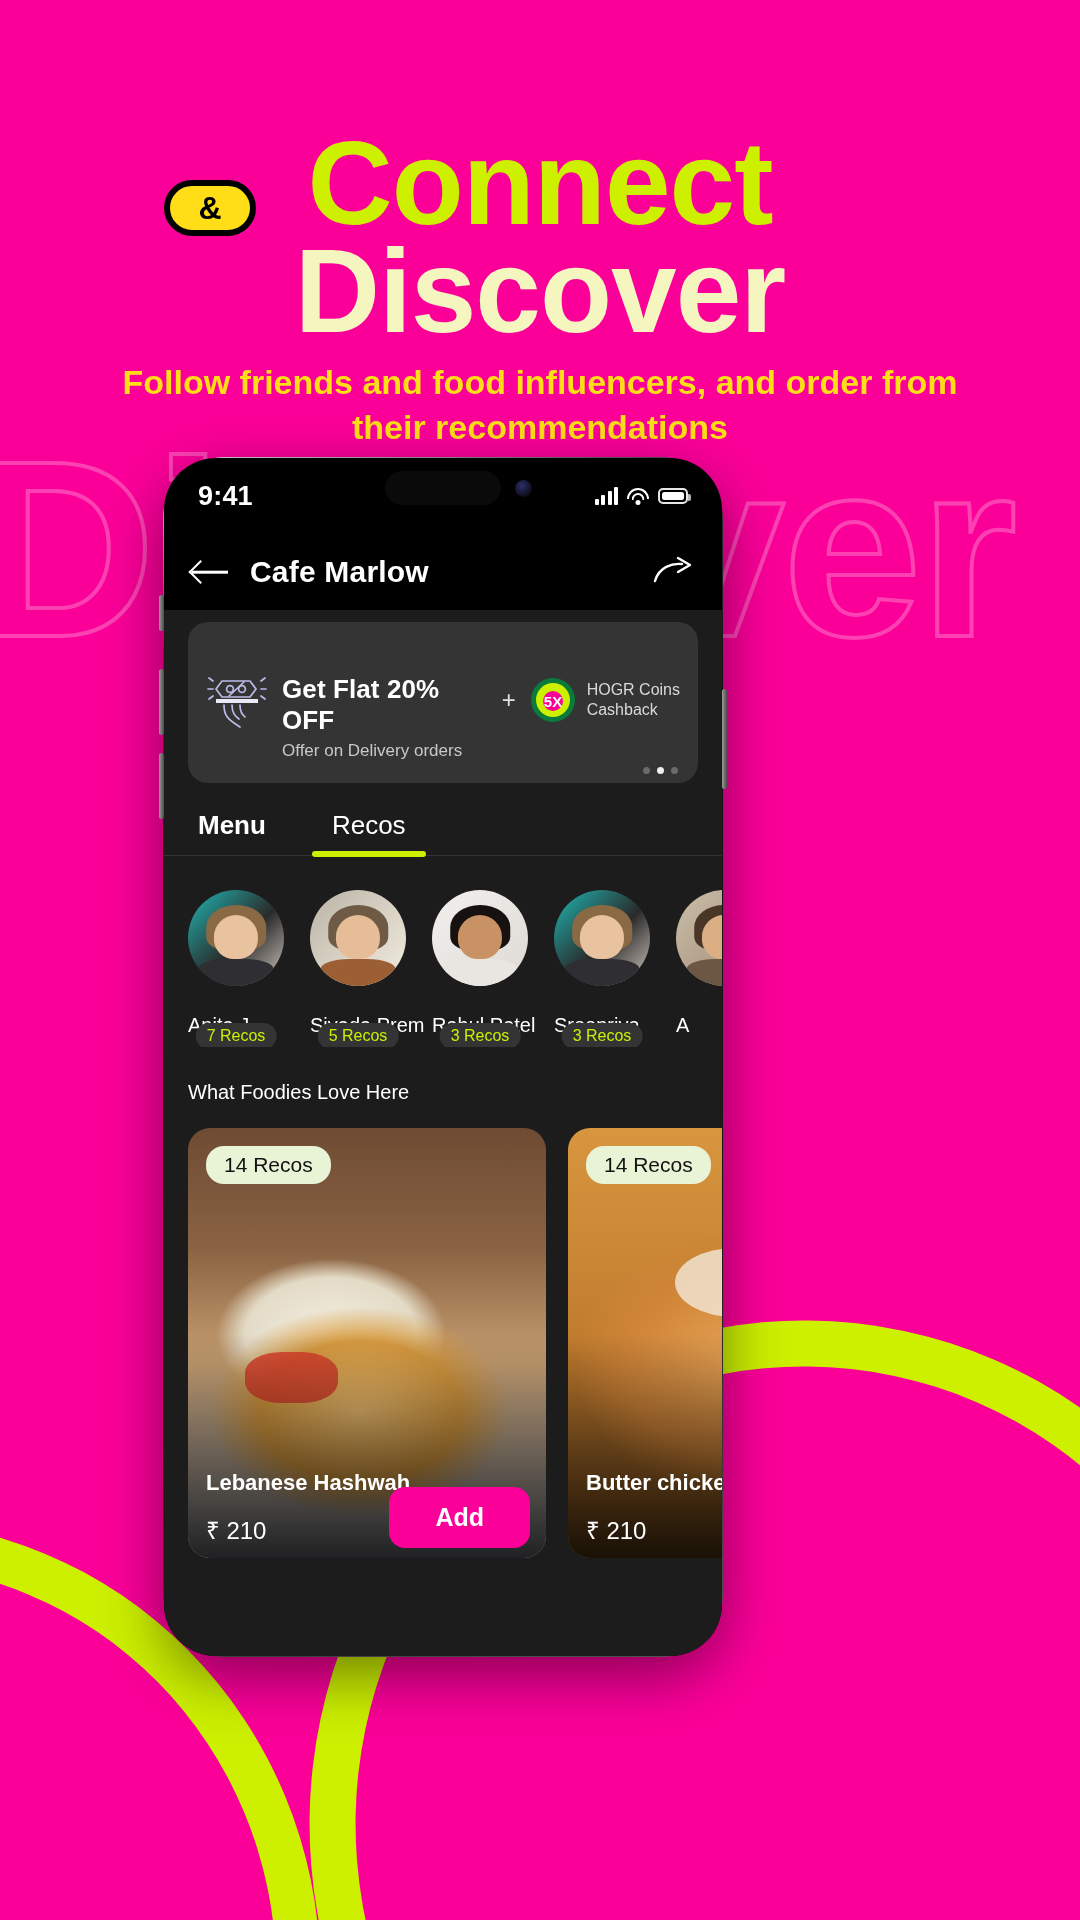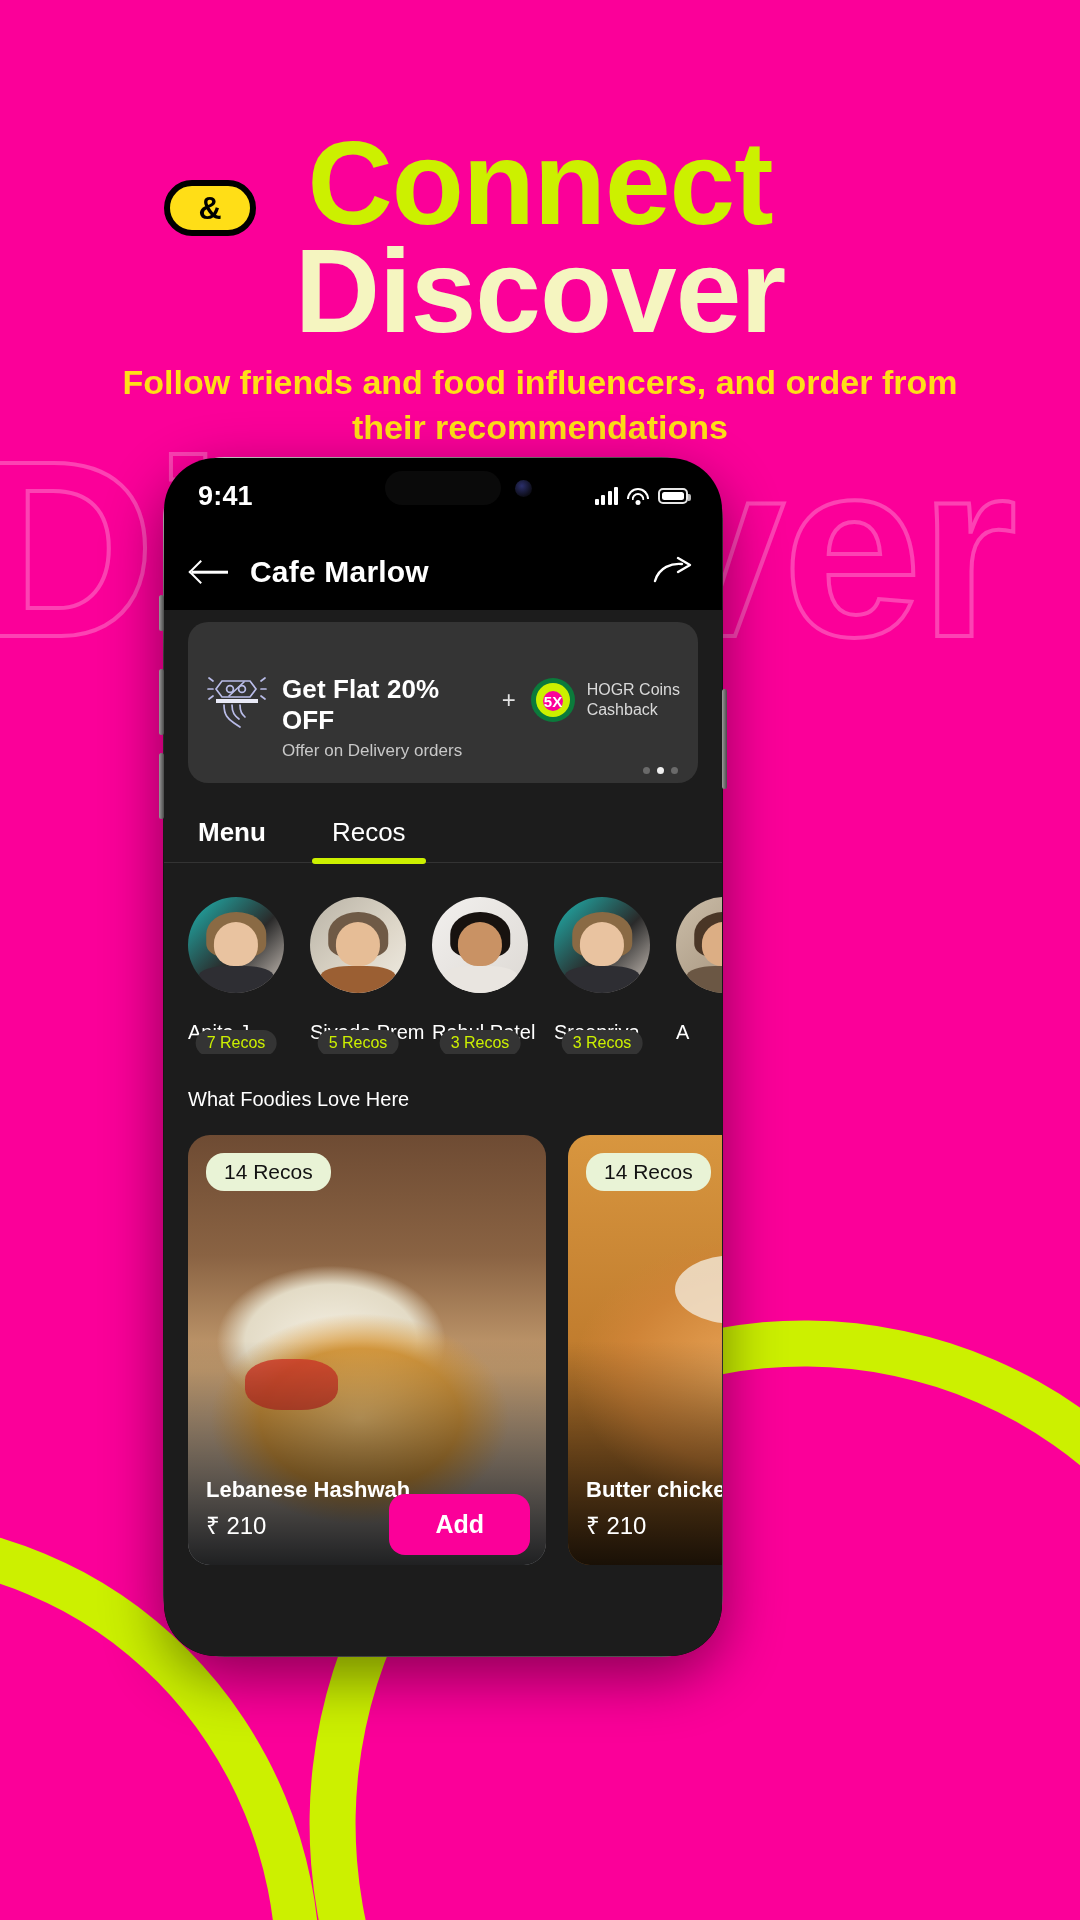--- a/index.html
+++ b/index.html
@@ -263,21 +263,21 @@
     color: #fff;
   }
   .seg-item.active {
     background: #FFAFBE;
     color: #111;
     font-weight: 700;
   }
 
   
   .tabs {
-    margin-top: 28px;
+    margin-top: 21px;
     display: flex;
     border-bottom: 1px solid #333;
     padding: 0 24px;
     text-align: center;
   }
   .tab {
     padding: 6px 10px 14px 10px;
     font-size: 26px;
     color: #fff;
     position: relative;
@@ -372,21 +372,21 @@
     padding: 7px 18px;
     font-size: 21px;
     color: #121212;
   }
   .card-name {
     position:absolute; left: 18px; right: 18px; bottom: 62px;
     font-size: 22px; font-weight: 700; color:#fff;
     white-space: nowrap; overflow: hidden;
   }
   .card-price {
-    position:absolute; left: 18px; bottom: 24px;
+    position:absolute; left: 18px; bottom: 12px;
     font-size: 24px; color: #fff;
   }
   .card-add {
     position:absolute; right: 16px; bottom: 10px;
     background: #FB0099;
     border-radius: 16px;
     padding: 16px 46px;
     font-size: 25px;
     font-weight: 700;
     color: #fff;

